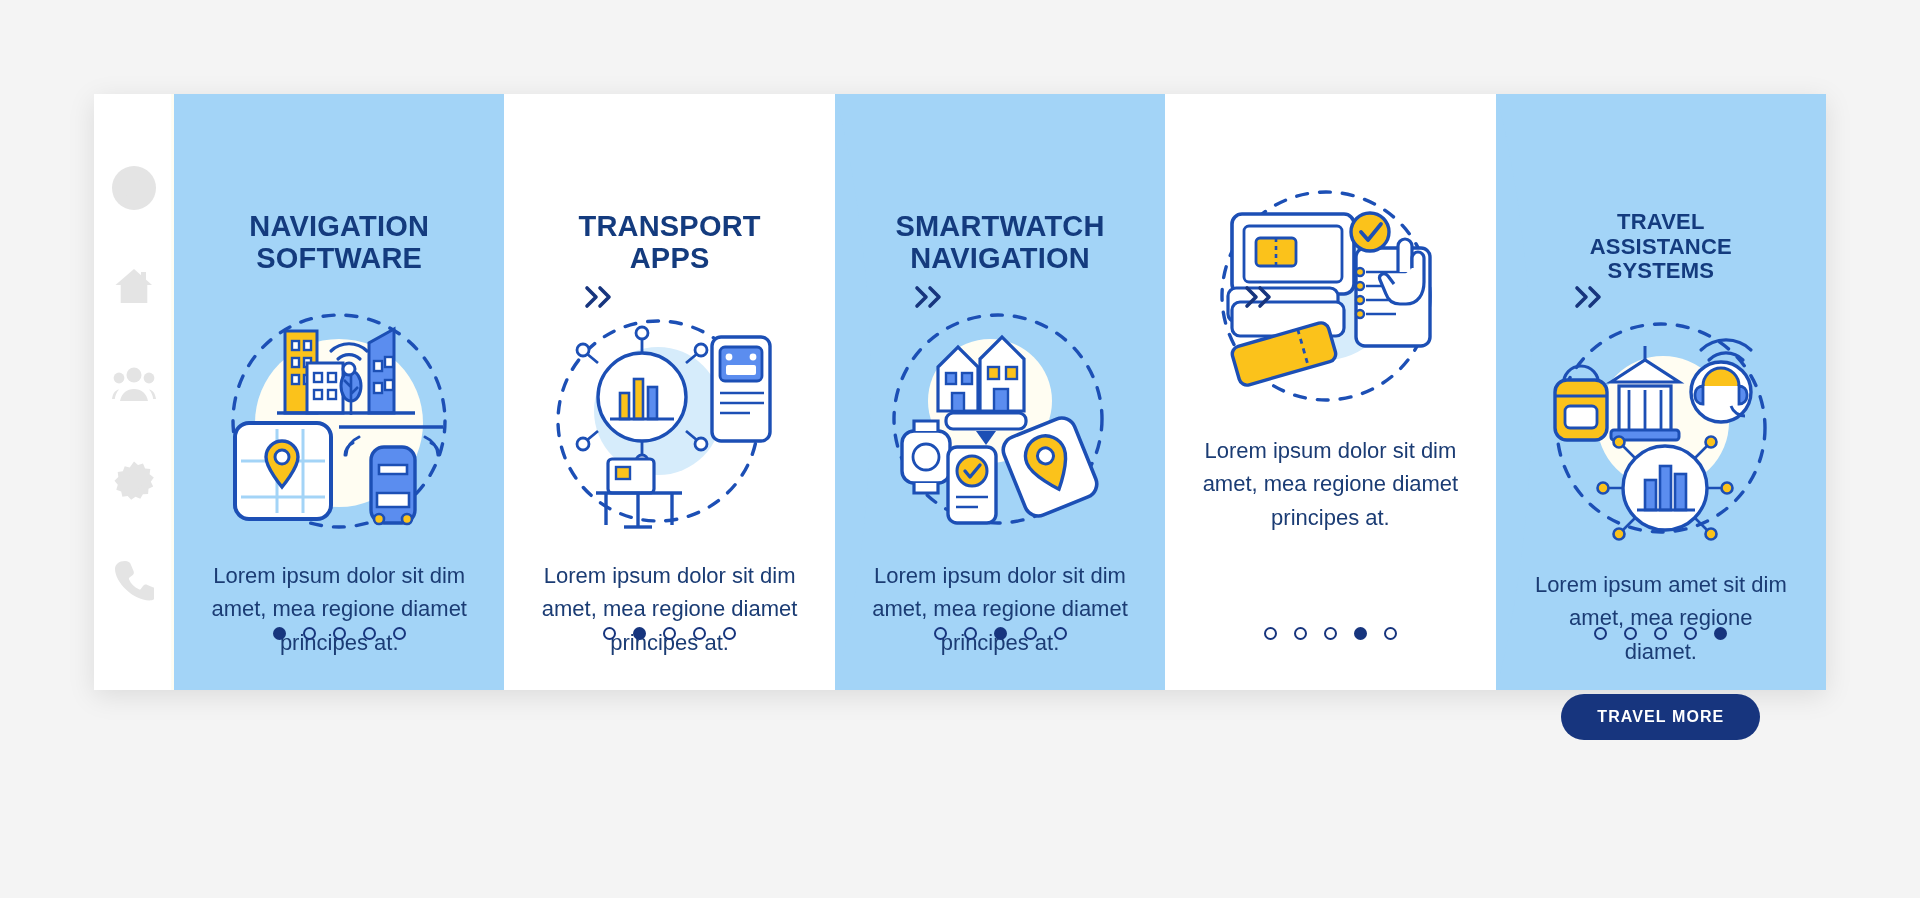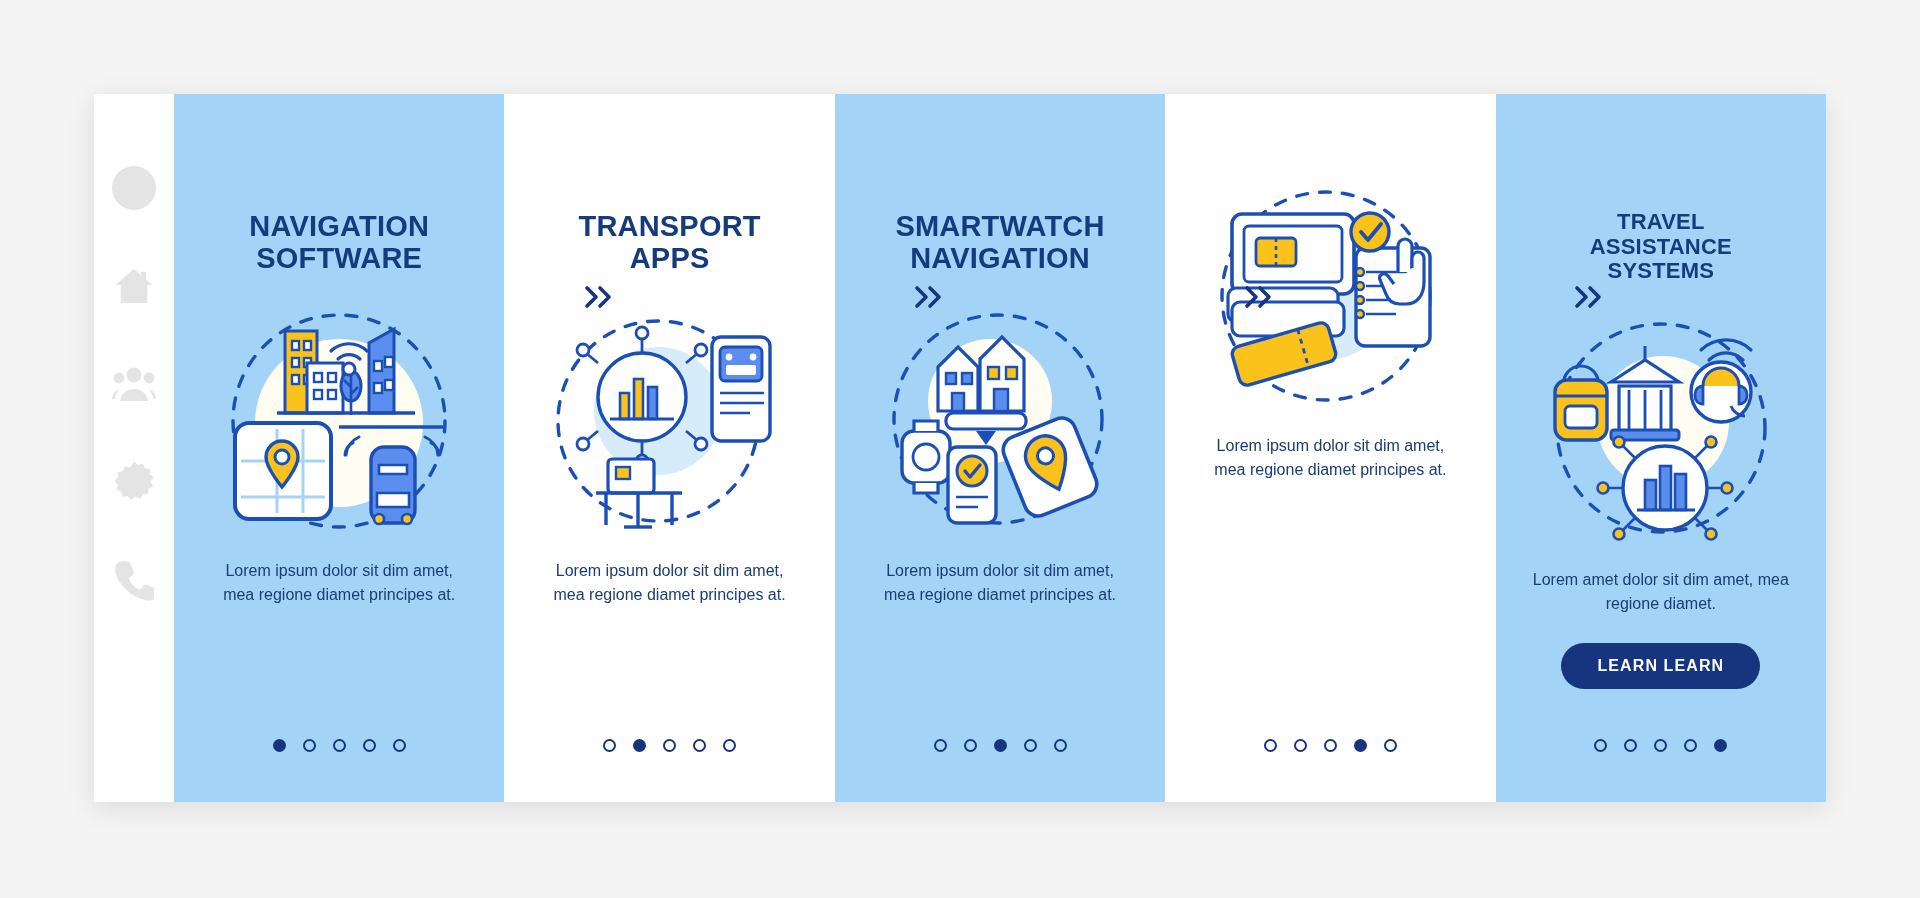--- a/index.html
+++ b/index.html
@@ -10,21 +10,21 @@
     overflow: hidden;
   }
   .stage {
     position: relative;
     width: 1920px; height: 898px;
     background: #f4f4f4;
   }
   .board {
     position: absolute;
     left: 94px; top: 94px;
-    width: 1732px; height: 708px;
+    width: 1732px; height: 596px;
     display: flex;
     box-shadow: 0 6px 26px rgba(0,0,0,0.10);
     background: #ffffff;
   }
   
   .rail {
     width: 80px; height: 100%;
     background: #ffffff;
     position: relative;
     flex: 0 0 80px;
@@ -108,21 +108,21 @@
     margin-top: 26px;
     width: 240px; height: 240px;
     display: flex; align-items: center; justify-content: center;
   }
   .illus svg { width: 240px; height: 240px; display: block; }
 
   .card-body {
     margin-top: 18px;
     width: 78%;
     text-align: center;
-    font-size: 16px;
+    font-size: 22px;
     line-height: 1.52;
     color: #1b3c74;
   }
 
   .cta {
     margin-top: 26px;
     background: #17357e;
     color: #ffffff;
     border: none;
     border-radius: 30px;
@@ -548,23 +548,23 @@
                 <circle cx="62" cy="178" r="5.5"></circle>
                   <circle cx="186" cy="178" r="5.5"></circle>
                 <circle cx="78" cy="132" r="5.5"></circle>
                   <circle cx="170" cy="132" r="5.5"></circle>
                 <circle cx="78" cy="224" r="5.5"></circle>
                   <circle cx="170" cy="224" r="5.5"></circle>
               </g>
             </svg>
           </div>
 
-          <p class="card-body">Lorem amet dolor sit dim amet, mea regione diamet.</p>
-
-          <button class="cta">LEARN LEARN</button>
+          <p class="card-body">Lorem ipsum amet sit dim amet, mea regione diamet.</p>
+
+          <button class="cta">TRAVEL MORE</button>
 
           <div class="dots">
             <span class="dot"></span>
             <span class="dot"></span>
             <span class="dot"></span>
             <span class="dot"></span>
             <span class="dot on"></span>
           </div>
         </div>
       </section>

